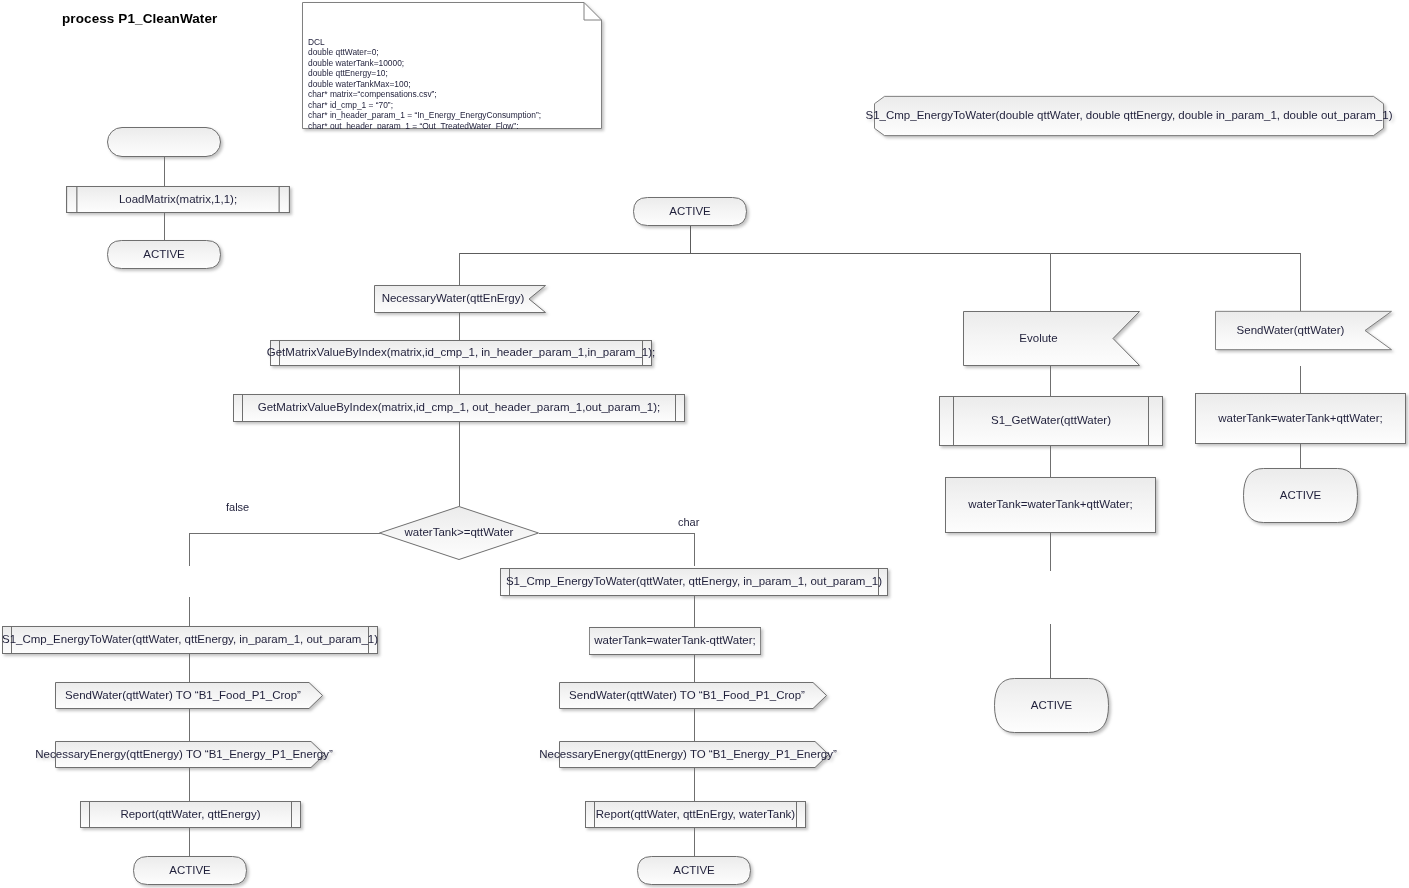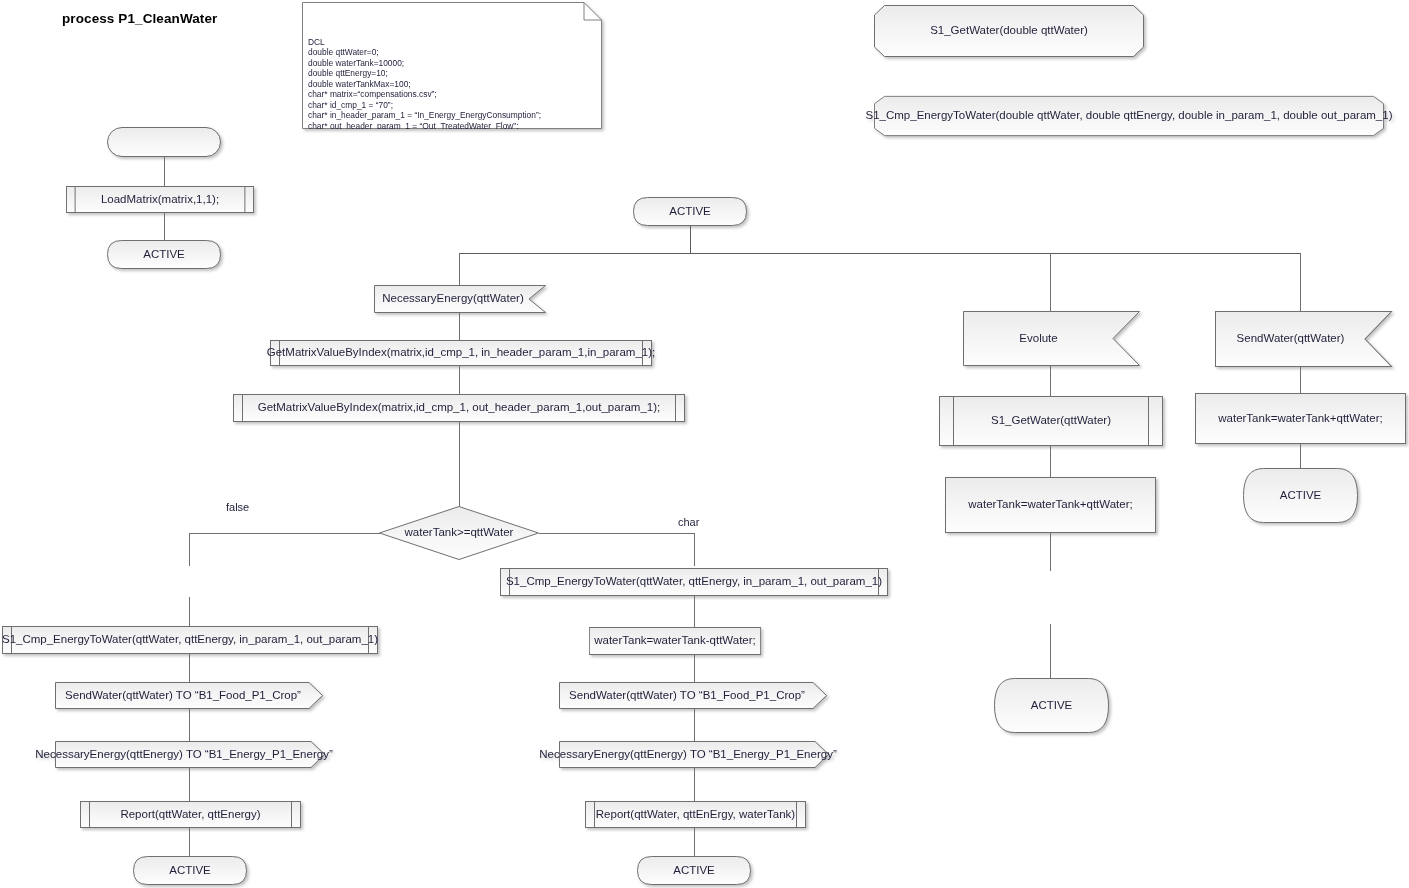--- a/index.html
+++ b/index.html
@@ -110,43 +110,37 @@
 double qttEnergy=10;
 double waterTankMax=100;
 char* matrix=“compensations.csv”;
 char* id_cmp_1 = “70”;
 char* in_header_param_1 = “In_Energy_EnergyConsumption”;
 char* out_header_param_1 = “Out_TreatedWater_Flow”;
 double in_param_1;
 double out_param_1;</div>
   </div>
 
-  <div class="node shadowed" style="left:874px;top:5px;width:270px;height:52px;">
-    <svg class="shape-svg" viewBox="0 0 270 52" preserveAspectRatio="none">
-      <path class="fillpath" d="M10.5,0.5 L259.5,0.5 L269.5,10 L269.5,42 L259.5,51.5 L10.5,51.5 L0.5,42 L0.5,10 Z"></path>
-    </svg>
-    <span class="lbl" style="position:relative;z-index:2;">S1_GetWater(double qttWater)</span>
-  </div>
 
   <div class="node shadowed" style="left:874px;top:96px;width:510px;height:40px;">
     <svg class="shape-svg" viewBox="0 0 510 52" preserveAspectRatio="none">
       <path class="fillpath" d="M10.5,0.5 L499.5,0.5 L509.5,10 L509.5,42 L499.5,51.5 L10.5,51.5 L0.5,42 L0.5,10 Z"></path>
     </svg>
     <span class="lbl" style="position:relative;z-index:2;">S1_Cmp_EnergyToWater(double qttWater, double qttEnergy, double in_param_1, double out_param_1)</span>
   </div>
 
   <div class="node shadowed" style="left:107px;top:127px;width:114px;height:30px;">
     <svg class="shape-svg" viewBox="0 0 114 30" preserveAspectRatio="none">
       <rect class="fillpath" x="0.5" y="0.5" width="113" height="29" rx="14.5" ry="14.5"></rect>
     </svg>
     <span class="lbl" style="position:relative;z-index:2;"></span>
   </div>
   <div class="line-v" style="left:164px;top:157px;height:29px;"></div>
 
-  <div class="node shadowed" style="left:66px;top:186px;width:188px;height:27px;">
+  <div class="node shadowed" style="left:66px;top:186px;width:224px;height:27px;">
     <svg class="shape-svg" viewBox="0 0 196 27" preserveAspectRatio="none">
       <rect class="fillpath" x="0.5" y="0.5" width="195" height="26"></rect>
       <path class="innerline" d="M9.5,0.5 L9.5,26.5 M186.5,0.5 L186.5,26.5"></path>
     </svg>
     <span class="lbl" style="position:relative;z-index:2;">LoadMatrix(matrix,1,1);</span>
   </div>
   <div class="line-v" style="left:164px;top:213px;height:27px;"></div>
 
   <div class="node shadowed" style="left:107px;top:240px;width:114px;height:29px;">
     <svg class="shape-svg" viewBox="0 0 114 29" preserveAspectRatio="none">
@@ -167,21 +161,21 @@
   <div class="line-h bus" style="left:459px;top:253px;width:842px;height:1.4px;"></div>
 
   <div class="line-v" style="left:459px;top:253px;height:33px;"></div>
   <div class="line-v" style="left:1050px;top:253px;height:58px;"></div>
   <div class="line-v" style="left:1300px;top:253px;height:58px;"></div>
 
   <div class="node shadowed" style="left:374px;top:285px;width:172px;height:28px;">
     <svg class="shape-svg" viewBox="0 0 172 28" preserveAspectRatio="none">
       <path class="fillpath" d="M0.5,0.5 L171.5,0.5 L155,14 L171.5,27.5 L0.5,27.5 Z"></path>
     </svg>
-    <span class="lbl" style="position:relative;z-index:2;margin-right:14px;">NecessaryEnergy(qttWater)</span>
+    <span class="lbl" style="position:relative;z-index:2;margin-right:14px;">NecessaryWater(qttEnErgy)</span>
   </div>
   <div class="line-v" style="left:459px;top:313px;height:27px;"></div>
 
   <div class="node shadowed" style="left:270px;top:340px;width:382px;height:26px;">
     <svg class="shape-svg" viewBox="0 0 382 26" preserveAspectRatio="none">
       <rect class="fillpath" x="0.5" y="0.5" width="381" height="25"></rect>
       <path class="innerline" d="M9.5,0.5 L9.5,25.5 M372.5,0.5 L372.5,25.5"></path>
     </svg>
     <span class="lbl" style="position:relative;z-index:2;">GetMatrixValueByIndex(matrix,id_cmp_1, in_header_param_1,in_param_1);</span>
   </div>
@@ -331,21 +325,21 @@
 
   <div class="line-v" style="left:1050px;top:624px;height:54px;"></div>
 
   <div class="node shadowed" style="left:994px;top:678px;width:115px;height:55px;">
     <svg class="shape-svg" viewBox="0 0 115 55" preserveAspectRatio="none">
       <path class="fillpath" d="M20.5,0.5 L94.5,0.5 Q114.5,0.5 114.5,27.5 Q114.5,54.5 94.5,54.5 L20.5,54.5 Q0.5,54.5 0.5,27.5 Q0.5,0.5 20.5,0.5 Z"></path>
     </svg>
     <span class="lbl" style="position:relative;z-index:2;">ACTIVE</span>
   </div>
 
-  <div class="node shadowed" style="left:1215px;top:311px;width:177px;height:56px;">
+  <div class="node shadowed" style="left:1215px;top:311px;width:177px;height:39px;">
     <svg class="shape-svg" viewBox="0 0 177 55" preserveAspectRatio="none">
       <path class="fillpath" d="M0.5,0.5 L176.5,0.5 L150,27.5 L176.5,54.5 L0.5,54.5 Z"></path>
     </svg>
     <span class="lbl" style="position:relative;z-index:2;margin-right:26px;">SendWater(qttWater)</span>
   </div>
   <div class="line-v" style="left:1300px;top:366px;height:27px;"></div>
 
   <div class="node shadowed" style="left:1195px;top:393px;width:211px;height:51px;">
     <svg class="shape-svg" viewBox="0 0 211 51" preserveAspectRatio="none">
       <rect class="fillpath" x="0.5" y="0.5" width="210" height="50"></rect>

